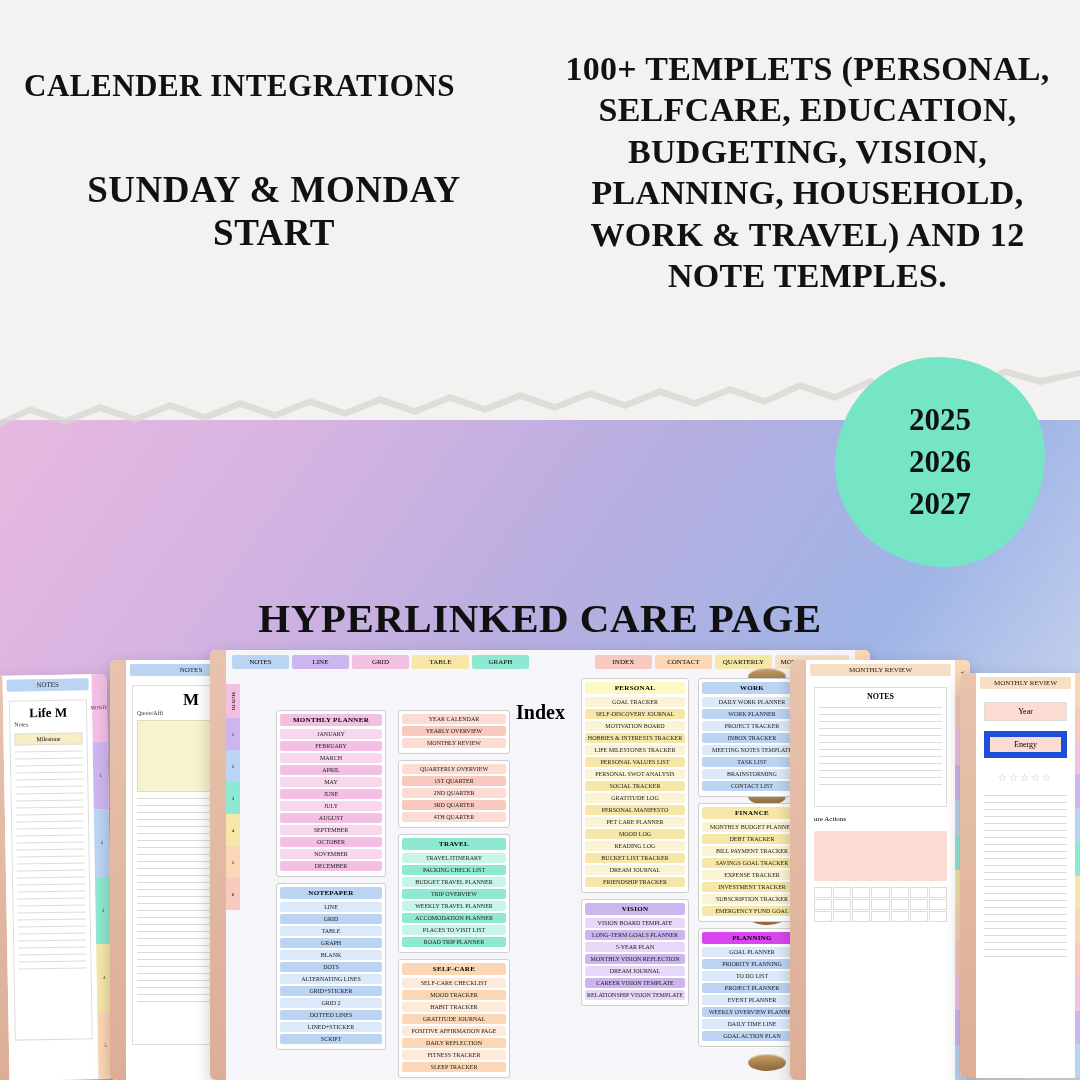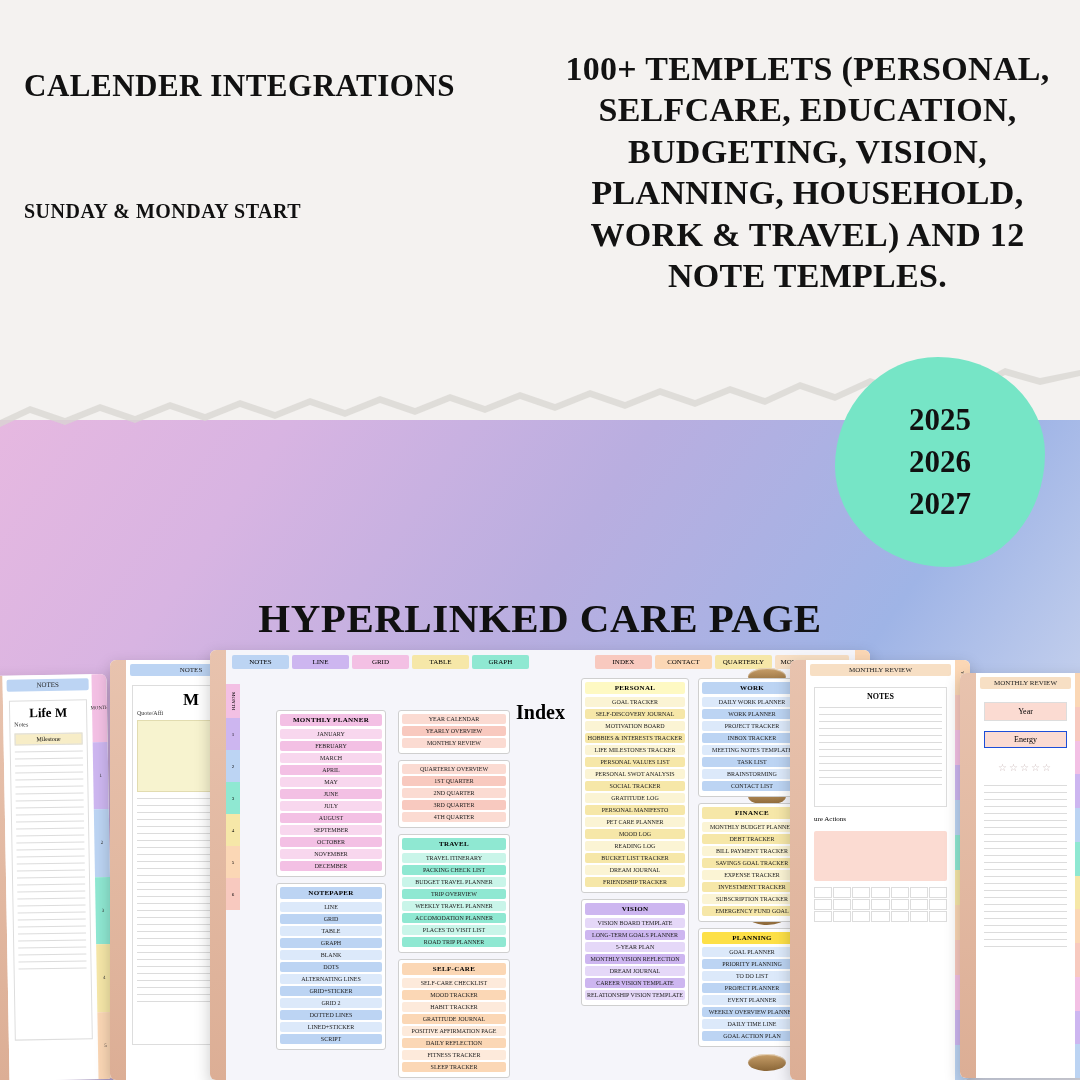--- a/index.html
+++ b/index.html
@@ -26,21 +26,21 @@
 
   
   .banner{
     position:absolute;display:flex;align-items:center;
     padding-left:24px;
     font-weight:bold;letter-spacing:.5px;color:#111;
     font-family:"Liberation Serif",serif;
   }
   .banner span{display:block;}
   .banner-1{left:0;top:44px;width:500px;height:84px;font-size:31px;}
-  .banner-2{left:0;top:172px;width:500px;height:78px;font-size:20px;text-align:center;}
+  .banner-2{left:0;top:172px;width:500px;height:78px;font-size:37px;text-align:center;}
   .banner-3{left:0;top:294px;width:500px;height:82px;font-size:29px;}
 
   .ribbon-shape{
     position:absolute;left:0;top:0;width:100%;height:100%;z-index:-1;
   }
 
   
   .headline{
     position:absolute;left:545px;top:48px;width:525px;
     text-align:center;
@@ -432,21 +432,21 @@
           <div class="idx-item" style="background:#fbf4d4">MONTHLY BUDGET PLANNER</div>
           <div class="idx-item" style="background:#f6e7a8">DEBT TRACKER</div>
           <div class="idx-item" style="background:#fbf4d4">BILL PAYMENT TRACKER</div>
           <div class="idx-item" style="background:#f6e7a8">SAVINGS GOAL TRACKER</div>
           <div class="idx-item" style="background:#fbf4d4">EXPENSE TRACKER</div>
           <div class="idx-item" style="background:#f6e7a8">INVESTMENT TRACKER</div>
           <div class="idx-item" style="background:#fbf4d4">SUBSCRIPTION TRACKER</div>
           <div class="idx-item" style="background:#f6e7a8">EMERGENCY FUND GOAL</div>
         </div>
         <div class="idx-box">
-          <div class="idx-head" style="background:#fde047">PLANNING</div>
+          <div class="idx-head" style="background:#d946ef">PLANNING</div>
           <div class="idx-item" style="background:#dce9fa">GOAL PLANNER</div>
           <div class="idx-item" style="background:#bcd4f3">PRIORITY PLANNING</div>
           <div class="idx-item" style="background:#dce9fa">TO DO LIST</div>
           <div class="idx-item" style="background:#bcd4f3">PROJECT PLANNER</div>
           <div class="idx-item" style="background:#dce9fa">EVENT PLANNER</div>
           <div class="idx-item" style="background:#bcd4f3">WEEKLY OVERVIEW PLANNER</div>
           <div class="idx-item" style="background:#dce9fa">DAILY TIME LINE</div>
           <div class="idx-item" style="background:#bcd4f3">GOAL ACTION PLAN</div>
         </div>
       </div>
@@ -579,21 +579,21 @@
     </div>
   </div>
 
   <div class="planner" id="planner-far-right">
     <div class="cover"></div>
     <div style="position:absolute;left:16px;right:15px;top:0;bottom:0;background:#fff;">
       <div class="ptabs">
         <div style="background:#f7dfc4">MONTHLY REVIEW</div>
       </div>
       <div style="margin:10px 8px;border:1px solid #ddd;background:#fbdbd2;font-size:8px;text-align:center;padding:4px;">Year</div>
-      <div style="margin:10px 8px 14px 8px;border:1px solid #1d4ed8;background:#fbdbd2;font-size:8px;text-align:center;padding:3px;">Energy</div>
+      <div style="margin:10px 8px 14px 8px;border:6px solid #1d4ed8;background:#fbdbd2;font-size:8px;text-align:center;padding:3px;">Energy</div>
       <div style="margin:4px 8px;font-size:10px;text-align:center;letter-spacing:2px;color:#cbb;">☆☆☆☆☆</div>
       <div style="margin:6px 8px;" class="lines">
         <div></div>
           <div></div>
           <div></div>
           <div></div>
           <div></div>
           <div></div>
           <div></div>
           <div></div>

